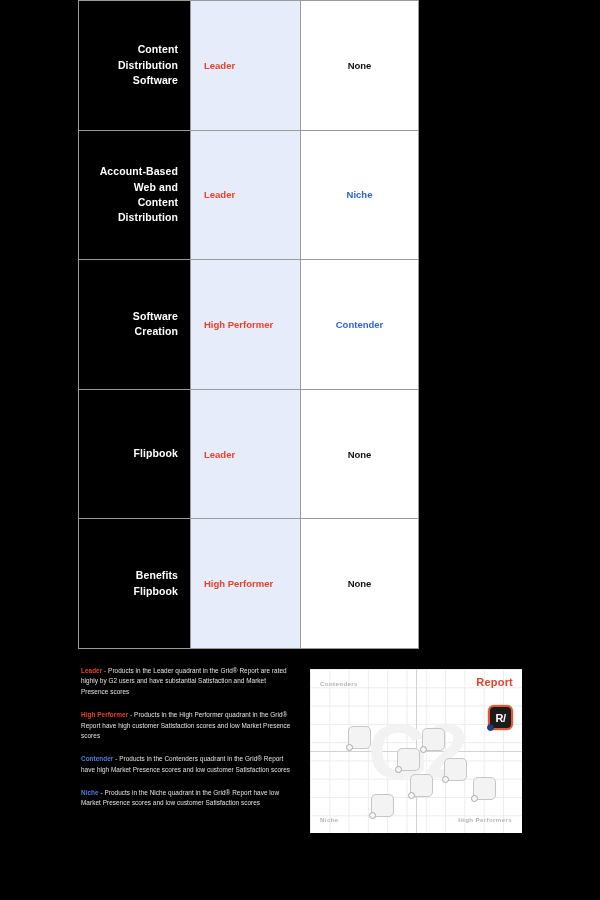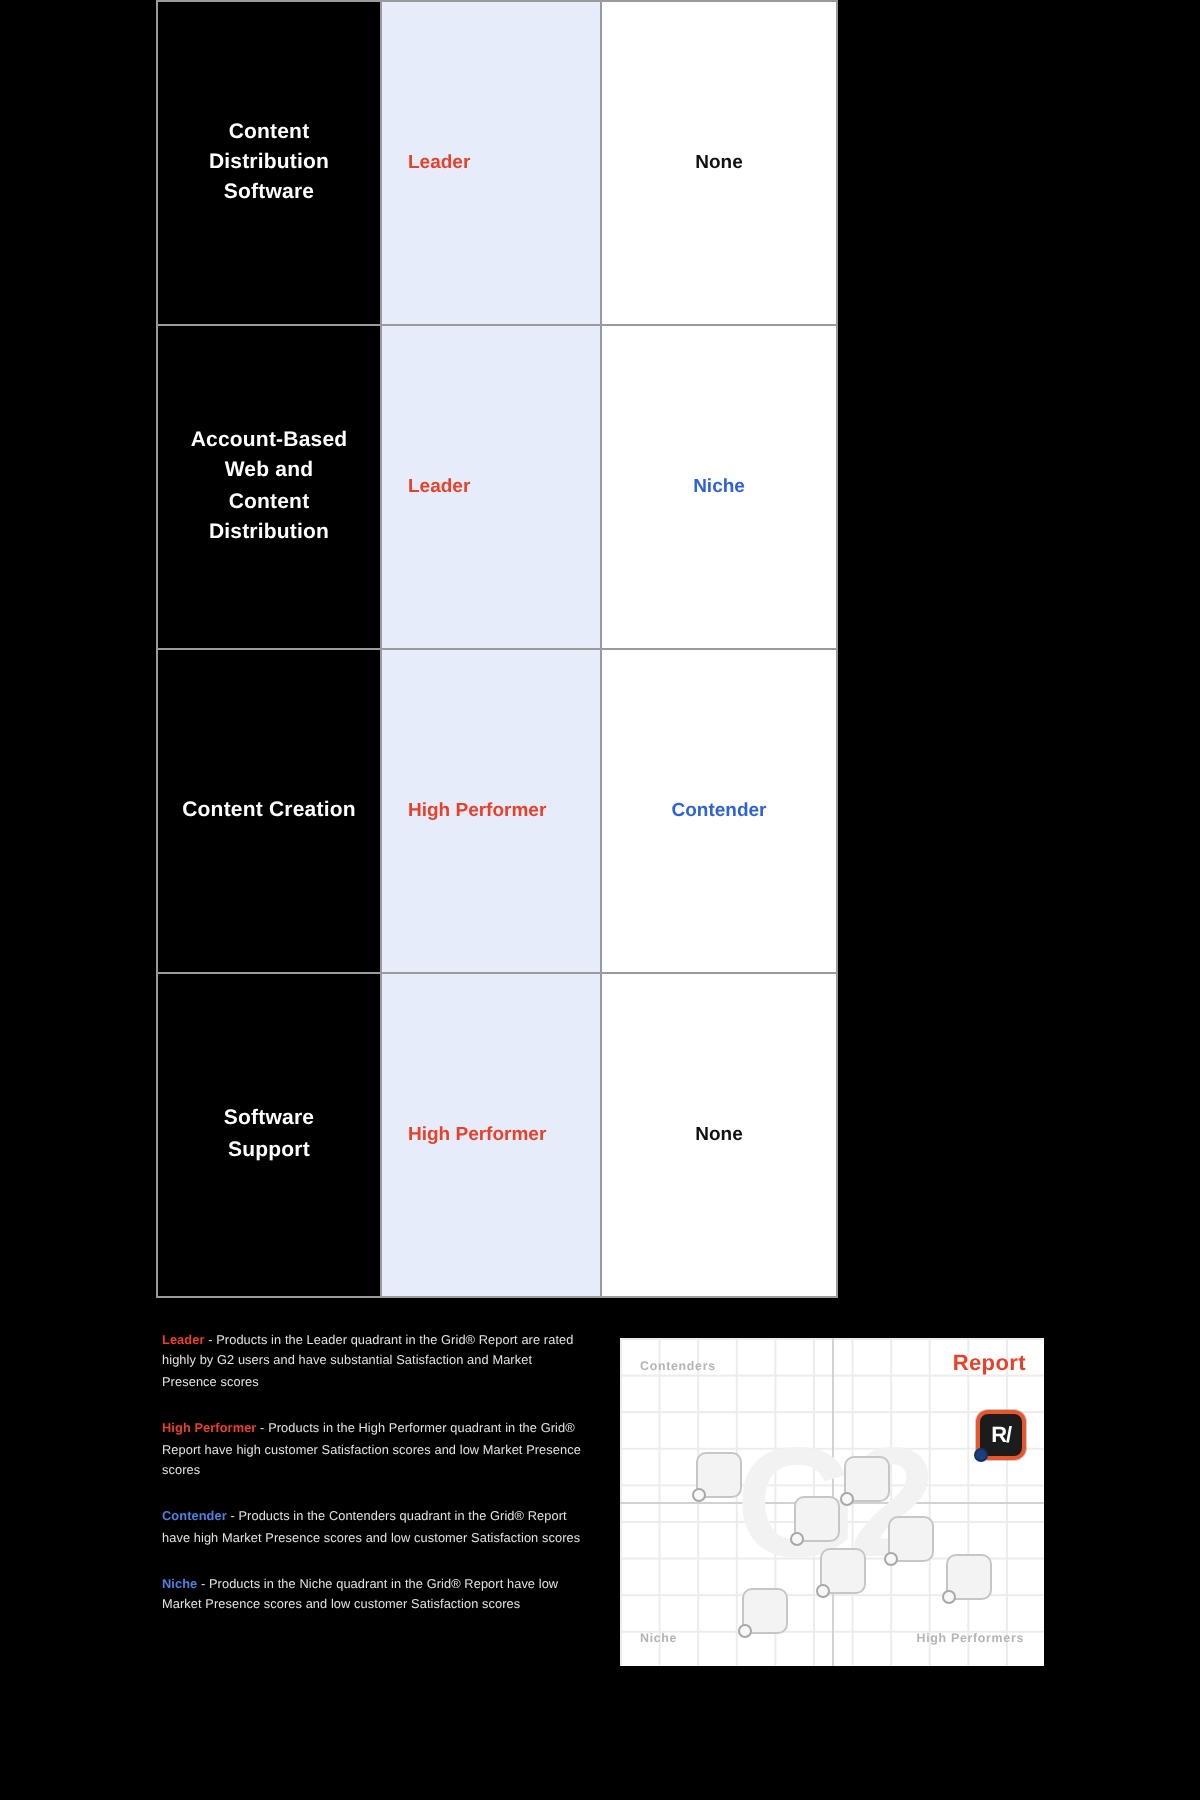--- a/index.html
+++ b/index.html
@@ -37,21 +37,21 @@
   }
   .col-category {
     width: 112px;
     background: #000000;
     color: #ffffff;
     padding: 0 12px !important;
     font-size: 10.5px;
     font-weight: bold;
     line-height: 1.45;
     letter-spacing: 0.1px;
-    text-align: center;
+    text-align: right;
   }
   .col-grid {
     width: 110px;
     background: #e6ecfa;
     text-align: left;
     padding-left: 13px !important;
     font-size: 9.5px;
     font-weight: bold;
   }
   .col-momentum {
@@ -199,26 +199,31 @@
         <td class="col-category">Content Distribution Software</td>
         <td class="col-grid"><span class="badge-leader">Leader</span></td>
         <td class="col-momentum"><span class="badge-none">None</span></td>
       </tr>
       <tr>
         <td class="col-category">Account-Based Web and Content Distribution</td>
         <td class="col-grid"><span class="badge-leader">Leader</span></td>
         <td class="col-momentum"><span class="badge-niche">Niche</span></td>
       </tr>
       <tr>
-        <td class="col-category">Content Creation</td>
+        <td class="col-category">Software Creation</td>
         <td class="col-grid"><span class="badge-highperformer">High Performer</span></td>
         <td class="col-momentum"><span class="badge-contender">Contender</span></td>
       </tr>
       <tr>
-        <td class="col-category">Software Support</td>
+        <td class="col-category">Flipbook</td>
+        <td class="col-grid"><span class="badge-leader">Leader</span></td>
+        <td class="col-momentum"><span class="badge-none">None</span></td>
+      </tr>
+      <tr>
+        <td class="col-category">Benefits Flipbook</td>
         <td class="col-grid"><span class="badge-highperformer">High Performer</span></td>
         <td class="col-momentum"><span class="badge-none">None</span></td>
       </tr>
     </tbody>
 </table>
 
 <div class="legend">
     <div class="legend-block"><span class="legend-term term-leader">Leader</span><span class="legend-desc"> - Products in the Leader quadrant in the Grid® Report are rated highly by G2 users and have substantial Satisfaction and Market Presence scores</span></div>
     <div class="legend-block"><span class="legend-term term-highperformer">High Performer</span><span class="legend-desc"> - Products in the High Performer quadrant in the Grid® Report have high customer Satisfaction scores and low Market Presence scores</span></div>
     <div class="legend-block"><span class="legend-term term-contender">Contender</span><span class="legend-desc"> - Products in the Contenders quadrant in the Grid® Report have high Market Presence scores and low customer Satisfaction scores</span></div>

